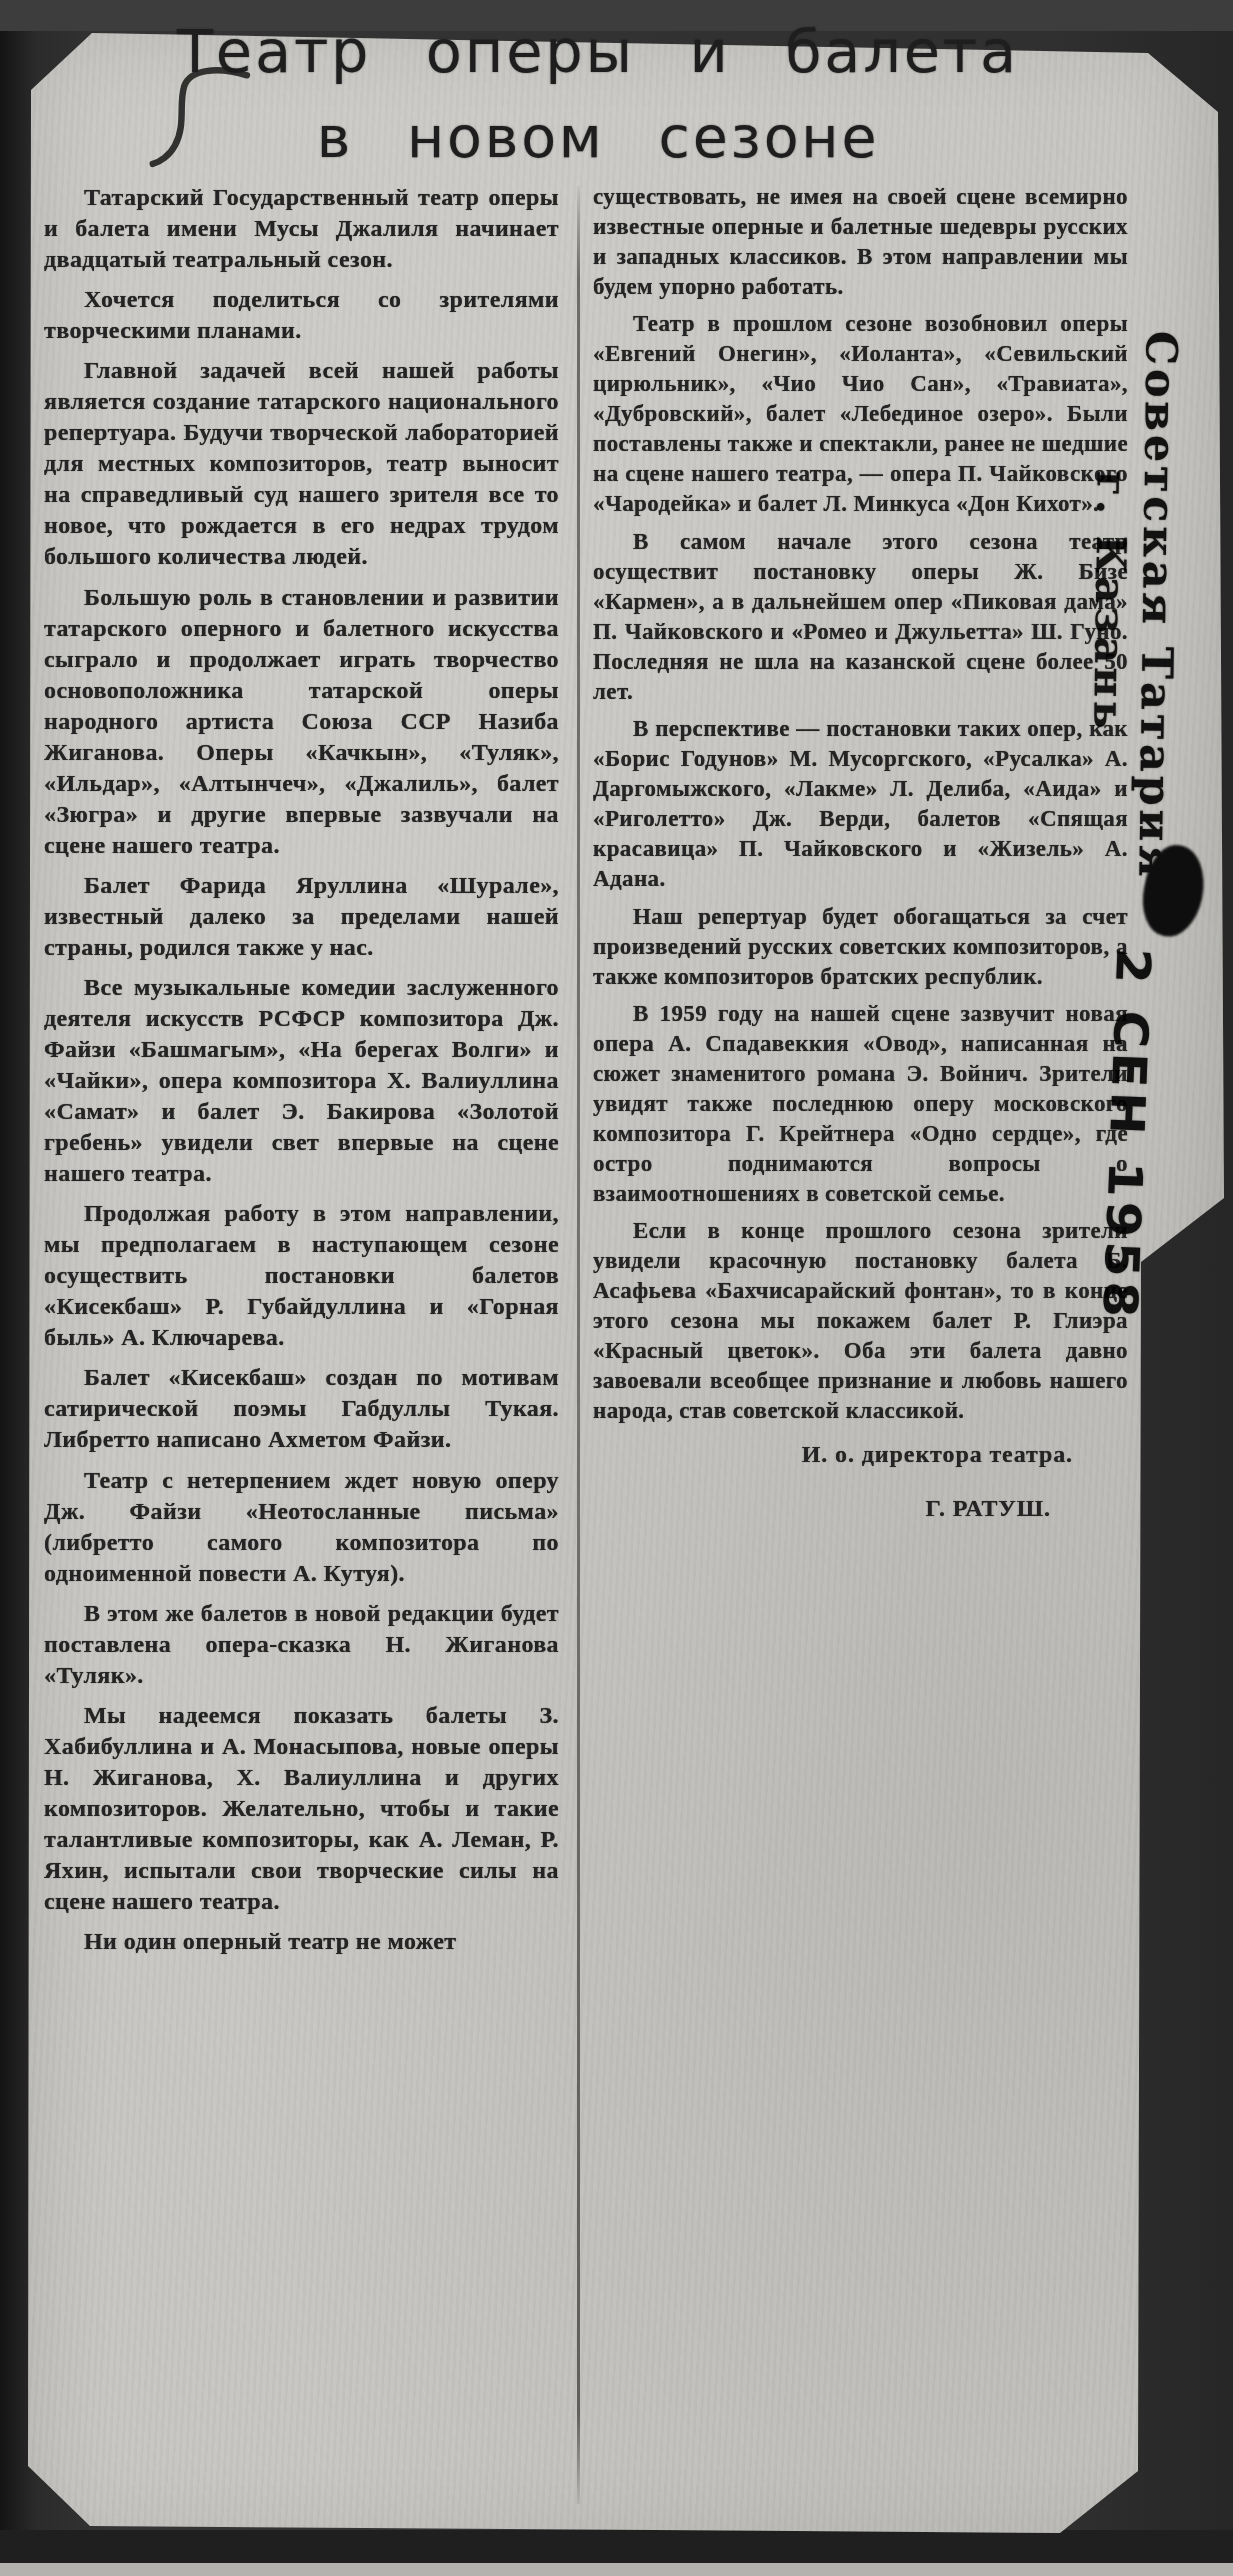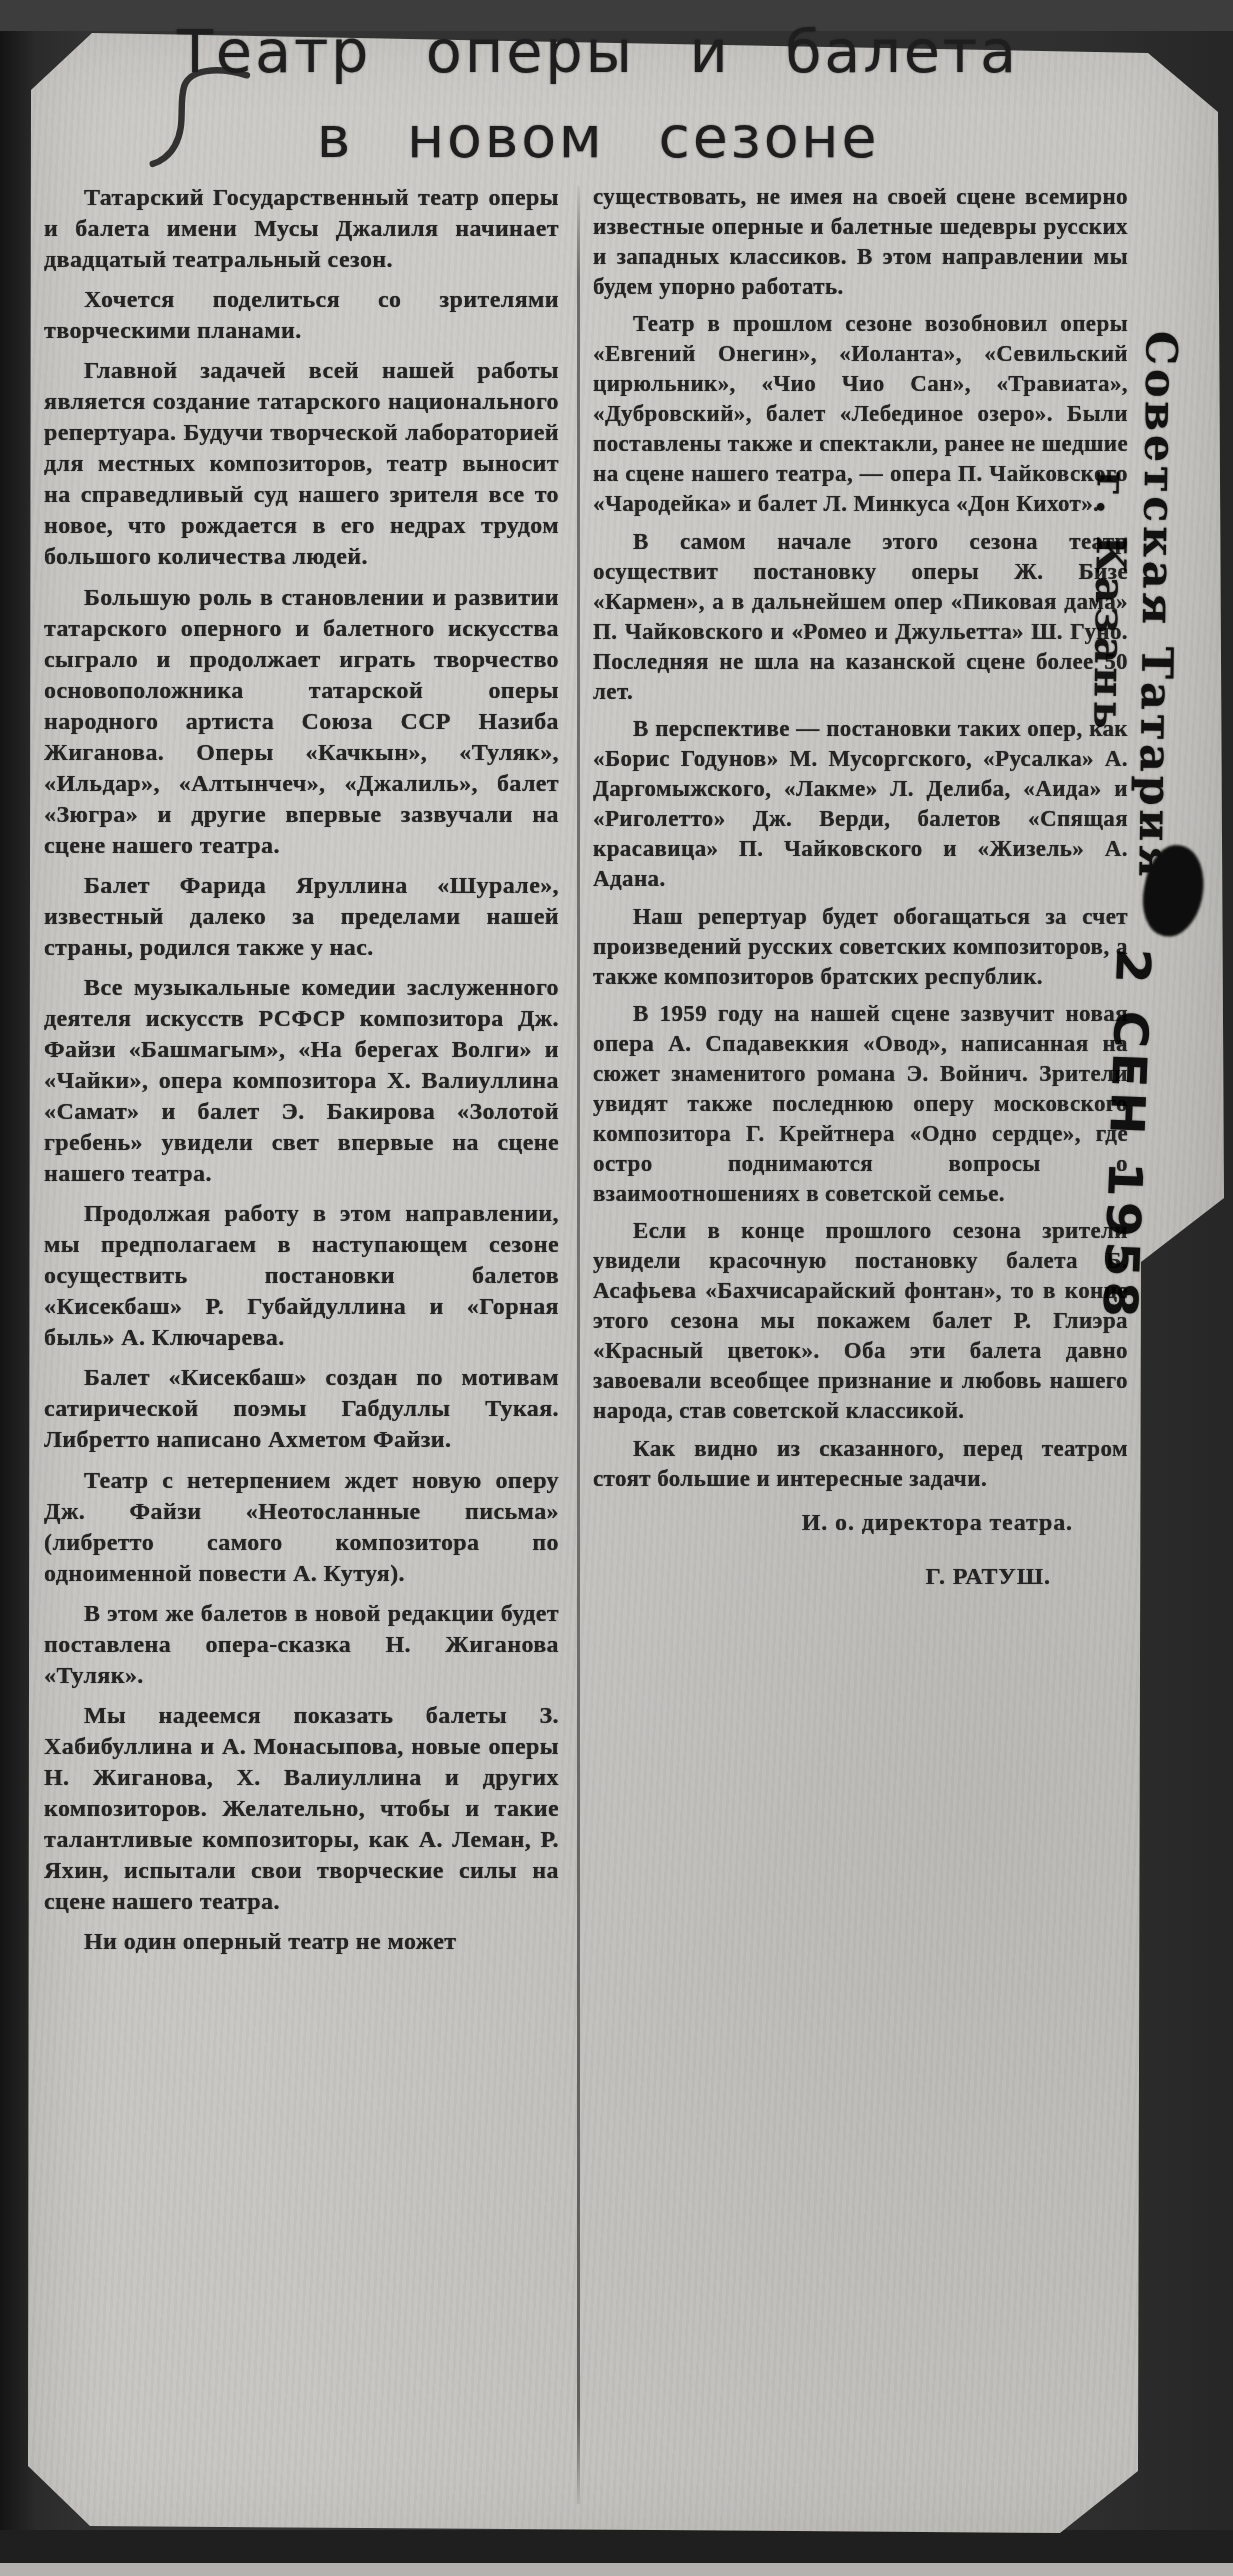--- a/index.html
+++ b/index.html
@@ -100,21 +100,20 @@
 
   <div class="col ink" id="col-right">
     <div>
         <p class="para">существовать, не имея на своей сцене всемирно известные оперные и балетные шедевры русских и западных классиков. В этом направлении мы будем упорно работать.</p>
         <p class="para">Театр в прошлом сезоне возобновил оперы «Евгений Онегин», «Иоланта», «Севильский цирюльник», «Чио Чио Сан», «Травиата», «Дубровский», балет «Лебединое озеро». Были поставлены также и спектакли, ранее не шедшие на сцене нашего театра, — опера П. Чайковского «Чародейка» и балет Л. Минкуса «Дон Кихот».</p>
         <p class="para">В самом начале этого сезона театр осуществит постановку оперы Ж. Бизе «Кармен», а в дальнейшем опер «Пиковая дама» П. Чайковского и «Ромео и Джульетта» Ш. Гуно. Последняя не шла на казанской сцене более 50 лет.</p>
         <p class="para">В перспективе — постановки таких опер, как «Борис Годунов» М. Мусоргского, «Русалка» А. Даргомыжского, «Лакме» Л. Делиба, «Аида» и «Риголетто» Дж. Верди, балетов «Спящая красавица» П. Чайковского и «Жизель» А. Адана.</p>
         <p class="para">Наш репертуар будет обогащаться за счет произведений русских советских композиторов, а также композиторов братских республик.</p>
         <p class="para">В 1959 году на нашей сцене зазвучит новая опера А. Спадавеккия «Овод», написанная на сюжет знаменитого романа Э. Войнич. Зрители увидят также последнюю оперу московского композитора Г. Крейтнера «Одно сердце», где остро поднимаются вопросы о взаимоотношениях в советской семье.</p>
         <p class="para">Если в конце прошлого сезона зрители увидели красочную постановку балета Б. Асафьева «Бахчисарайский фонтан», то в конце этого сезона мы покажем балет Р. Глиэра «Красный цветок». Оба эти балета давно завоевали всеобщее признание и любовь нашего народа, став советской классикой.</p>
-        <p class="para">Как видно из сказанного, перед театром стоят большие и интересные задачи.</p>
       </div>
     <div class="sig-line ink" id="sig-role">И. о. директора театра.</div>
     <div class="sig-line ink" id="sig-name">Г. РАТУШ.</div>
   </div>
 
   <div class="vstamp" id="stamp-paper-name">Советская Татария</div>
   <div class="vstamp" id="stamp-city">г. Казань</div>
   <div id="ink-blot"></div>
   <div class="vstamp" id="stamp-date">2 СЕН 1958</div>
 </div>

